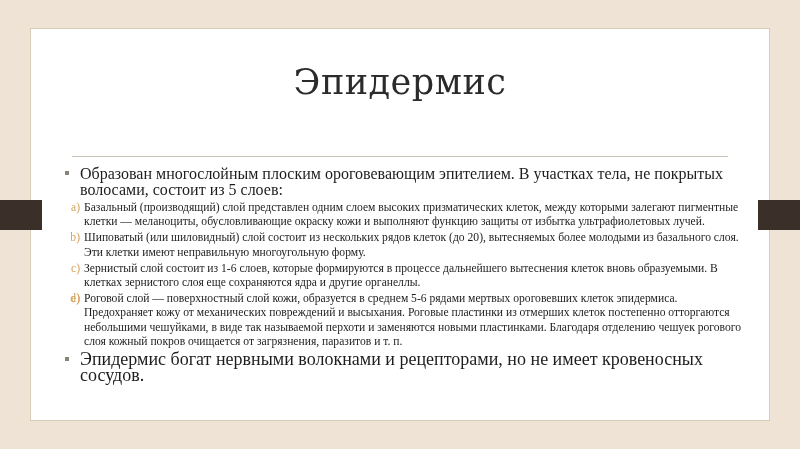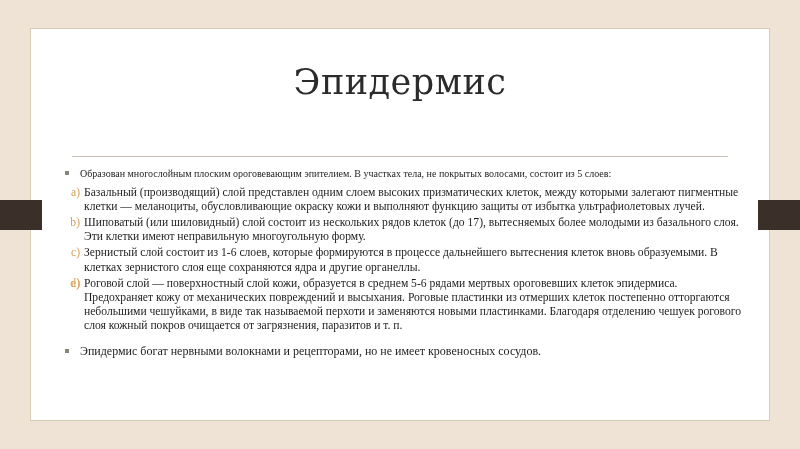--- a/index.html
+++ b/index.html
@@ -69,21 +69,21 @@
     left: 62px;
     right: 56px;
     top: 166px;
     z-index: 4;
     color: #1d1d1d;
   }
   .bullet-top {
     position: relative;
     padding-left: 18px;
     font-family: "Liberation Serif", serif;
-    font-size: 10px;
+    font-size: 16px;
     line-height: 15.5px;
     margin-bottom: 4px;
   }
   .bullet-top .sq {
     position: absolute;
     left: 3px;
     top: 5px;
     width: 4px;
     height: 4px;
     background: #8a8478;
@@ -107,23 +107,23 @@
     top: 0;
     width: 16px;
     text-align: right;
     color: #d6a25a;
     font-size: 11.6px;
     font-family: "Liberation Serif", serif;
   }
   .bullet-bottom {
     position: relative;
     padding-left: 18px;
-    font-size: 12px;
+    font-size: 18px;
     line-height: 15.5px;
-    margin-top: 10px;
+    margin-top: 3px;
   }
   .bullet-bottom .sq {
     position: absolute;
     left: 3px;
     top: 5px;
     width: 4px;
     height: 4px;
     background: #8a8478;
   }
   
@@ -158,21 +158,21 @@
       <span>Образован многослойным плоским ороговевающим эпителием. В участках тела, не покрытых волосами, состоит из 5 слоев:</span>
     </div>
 
     <ol class="alpha">
       <li>
         <span class="marker">a)</span>
         <span>Базальный (производящий) слой представлен одним слоем высоких призматических клеток, между которыми залегают пигментные клетки — меланоциты, обусловливающие окраску кожи и выполняют функцию защиты от избытка ультрафиолетовых лучей.</span>
       </li>
       <li>
         <span class="marker">b)</span>
-        <span>Шиповатый (или шиловидный) слой состоит из нескольких рядов клеток (до 17), вытесняемых более молодыми из базального слоя. Эти клетки имеют неправильную многоугольную форму.</span>
+        <span>Шиповатый (или шиловидный) слой состоит из нескольких рядов клеток (до 20), вытесняемых более молодыми из базального слоя. Эти клетки имеют неправильную многоугольную форму.</span>
       </li>
       <li>
         <span class="marker">c)</span>
         <span>Зернистый слой состоит из 1-6 слоев, которые формируются в процессе дальнейшего вытеснения клеток вновь образуемыми. В клетках зернистого слоя еще сохраняются ядра и другие органеллы.</span>
       </li>
       <li>
         <span class="marker">d)</span>
       </li>
       <li>
         <span class="marker">e)</span>

